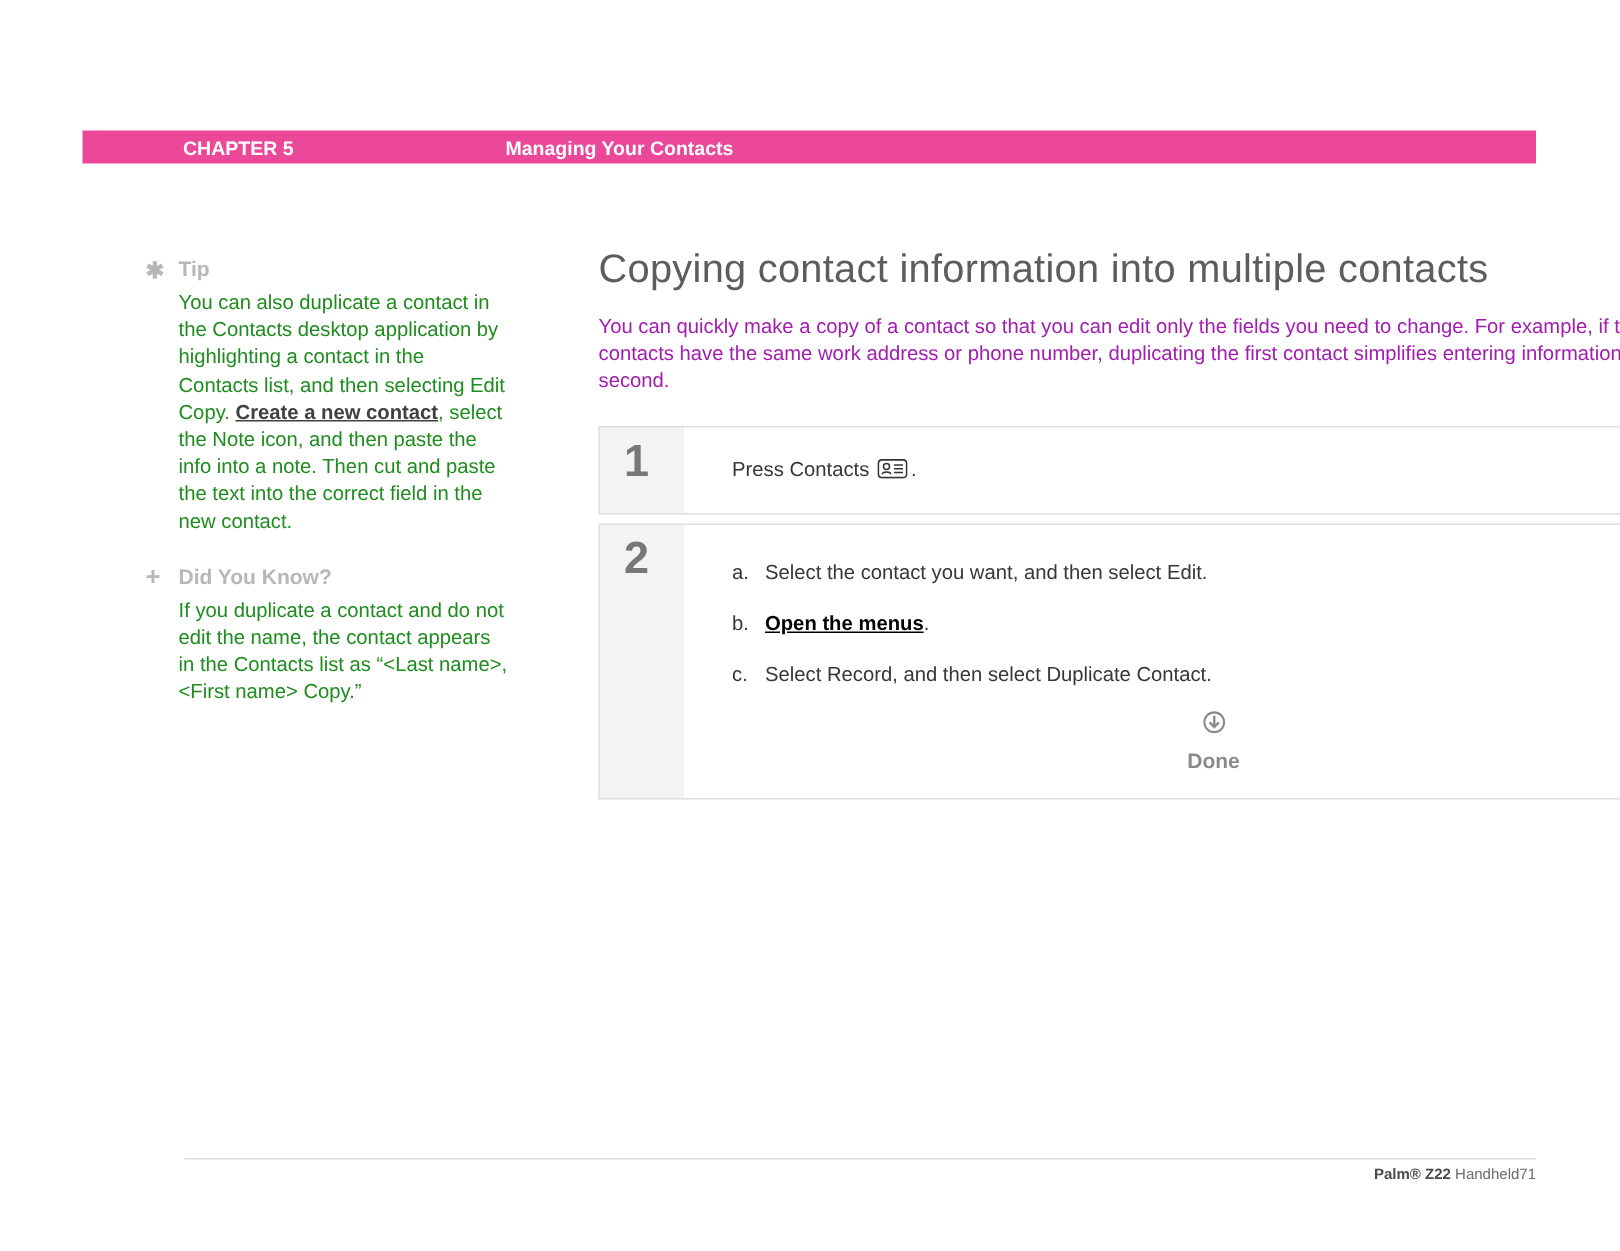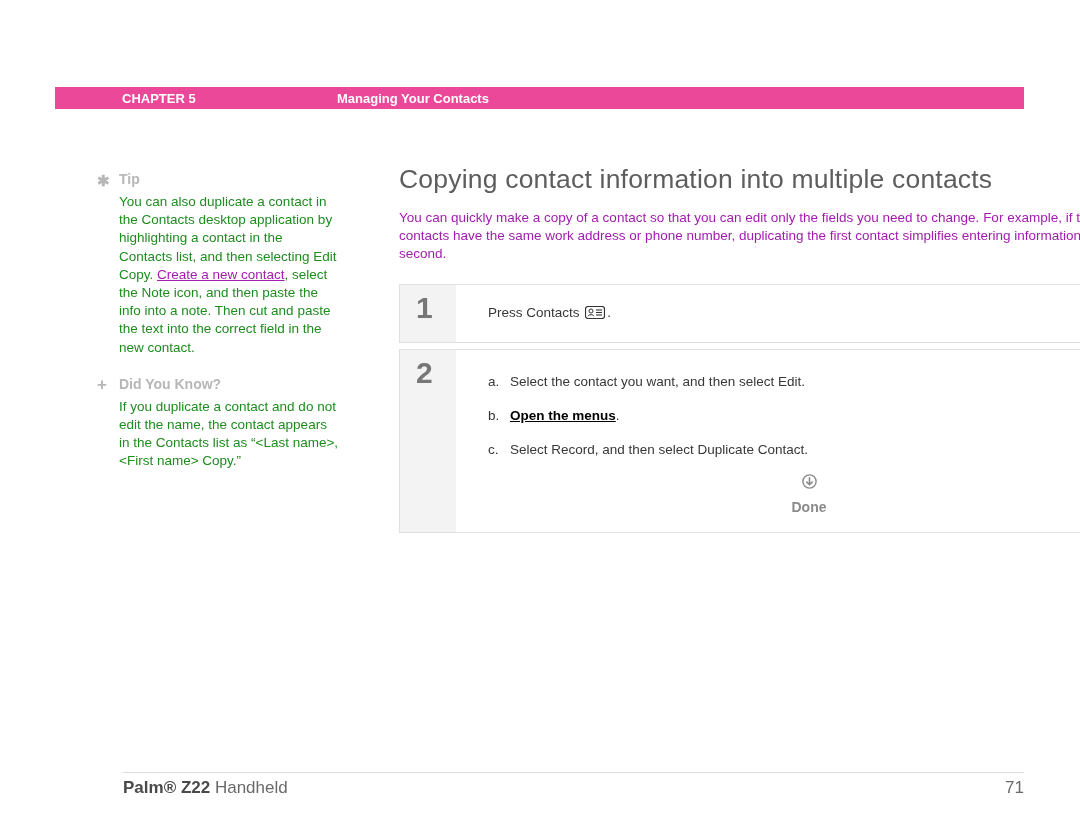--- a/index.html
+++ b/index.html
@@ -58,22 +58,22 @@
     top: 1px;
     color: #b7b7b7;
     font-weight: 700;
     font-size: 15px;
   }
   .side-body {
     color: #1e8c1e;
     font-weight: 500;
   }
   .side-link {
-    color: #a21caf;
-    font-weight: 400;
+    color: #404040;
+    font-weight: 700;
     text-decoration: underline;
   }
 
   
   .main {
     position: absolute;
     left: 399px;
     top: 164px;
     width: 748px;
   }
@@ -155,22 +155,22 @@
     top: 772px;
     height: 1px;
     background: #dcdcdc;
   }
   .footer {
     position: absolute;
     left: 123px;
     right: 56px;
     top: 778px;
     display: flex;
-    justify-content: space-between;
-    font-size: 17px;
+    justify-content: flex-end;
+    font-size: 10px;
     color: #6a6a6a;
   }
   .footer-left b { font-weight: 700; color: #4a4a4a; }
 </style>
 </head>
 <body>
 
 <div class="header-bar">
   <span class="header-chapter">CHAPTER 5</span>
   <span class="header-title">Managing Your Contacts</span>

